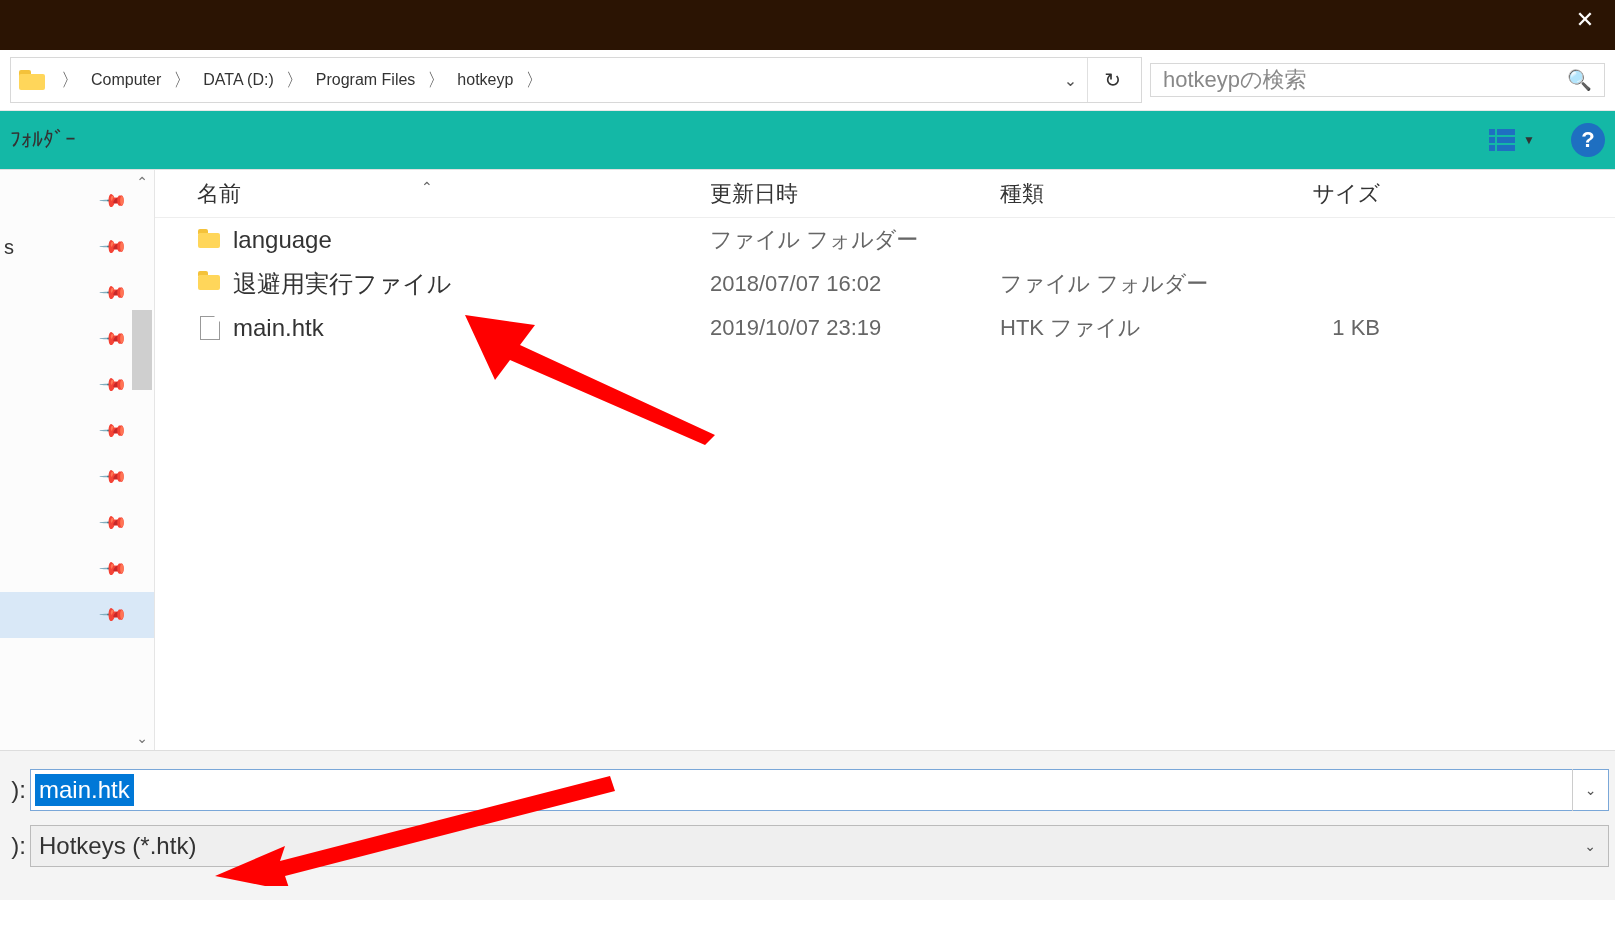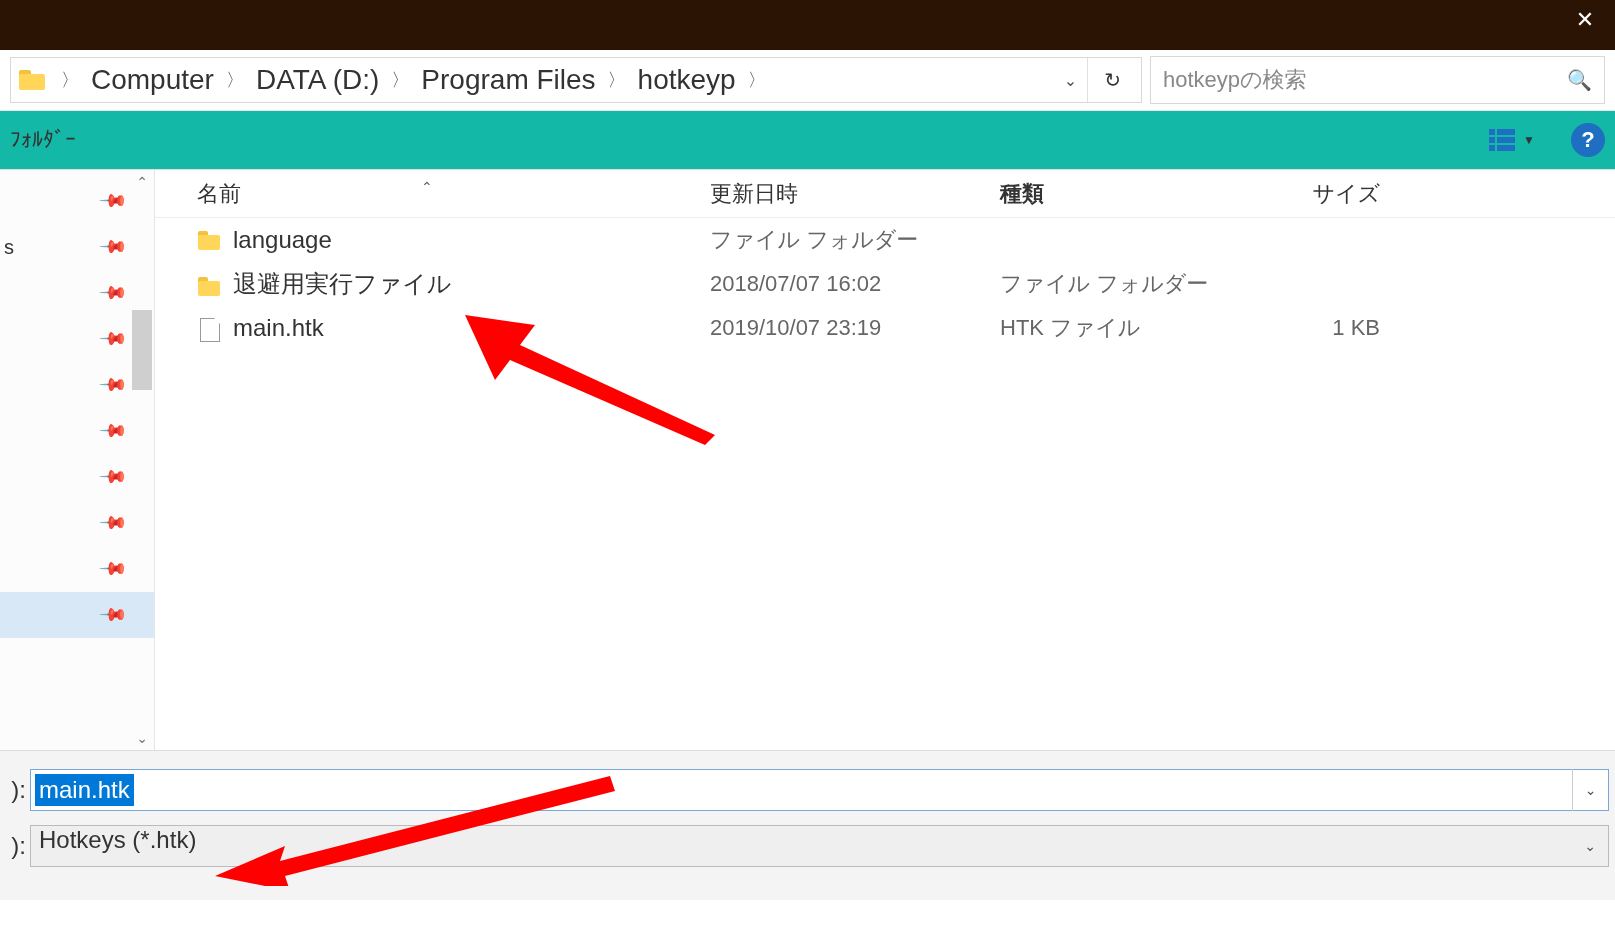--- a/index.html
+++ b/index.html
@@ -50,36 +50,36 @@
     border-radius: 2px 2px 0 0;
   }
   .folder-ico::after {
     content: "";
     position: absolute; top: 10px; left: 2px;
     width: 26px; height: 16px;
     background: #ffd65a;
     border-radius: 2px;
   }
   .crumb {
-    font-size: 28px;
+    font-size: 16px;
     color: #333;
     padding: 0 6px;
     cursor: pointer;
   }
   .chev {
     font-size: 18px;
     color: #555;
     padding: 0 6px;
   }
   .addr-spacer { flex: 1; }
   .addr-drop { font-size: 16px; color: #555; padding: 0 10px; cursor: pointer; }
   .addr-refresh { font-size: 20px; color: #333; padding: 0 16px; cursor: pointer; border-left: 1px solid #e0e0e0; height: 100%; display: flex; align-items: center; }
 
   .search-box {
-    width: 455px; height: 48px;
+    width: 455px; height: 34px;
     border: 1px solid #d8d8d8;
     display: flex; align-items: center;
     padding: 0 12px;
     color: #888;
   }
   .search-box input {
     flex: 1; border: none; outline: none;
     font-size: 22px; color: #333;
   }
   .search-box input::placeholder { color: #888; }
@@ -172,32 +172,32 @@
   .cols {
     display: flex;
     height: 48px;
     align-items: center;
     border-bottom: 1px solid #eee;
     font-size: 22px;
     color: #333;
   }
   .col-name  { width: 555px; padding-left: 42px; display: flex; align-items: flex-start; }
   .col-date  { width: 290px; }
-  .col-type  { width: 240px; font-weight: bold; }
+  .col-type  { width: 240px; }
   .col-size  { width: 160px; text-align: right; padding-right: 20px; }
   .sort-ind { font-size: 14px; color: #666; margin-left: 180px; }
 
   .row {
     display: flex;
     height: 44px;
     align-items: center;
     font-size: 24px;
     color: #333;
   }
-  .row .c-name { width: 555px; padding-left: 42px; display: flex; align-items: flex-end; gap: 10px; }
+  .row .c-name { width: 555px; padding-left: 42px; display: flex; align-items: flex-start; gap: 10px; }
   .row .c-date { width: 290px; color: #666; font-size: 22px; }
   .row .c-type { width: 240px; color: #666; font-size: 22px; }
   .row .c-size { width: 160px; color: #666; font-size: 22px; text-align: right; padding-right: 20px; }
 
   .ico-folder, .ico-file {
     width: 26px; height: 26px; position: relative; flex: none;
   }
   .ico-folder::before {
     content: ""; position: absolute; top: 3px; left: 1px;
     width: 10px; height: 5px; background: #f4c23a; border-radius: 2px 2px 0 0;
@@ -265,21 +265,21 @@
     border-left: 1px solid #ccc;
     display: flex; align-items: center; justify-content: center;
     color: #555; font-size: 14px;
   }
   .ftype-box {
     flex: 1;
     height: 42px;
     border: 1px solid #bbb;
     background: #efefef;
     margin-right: 6px;
-    display: flex; align-items: flex-start;
+    display: flex; align-items: center;
     padding-left: 8px;
     font-size: 24px;
     color: #333;
   }
   .ftype-drop {
     margin-left: auto;
     width: 36px; height: 100%;
     display: flex; align-items: center; justify-content: center;
     color: #555; font-size: 14px;
   }

